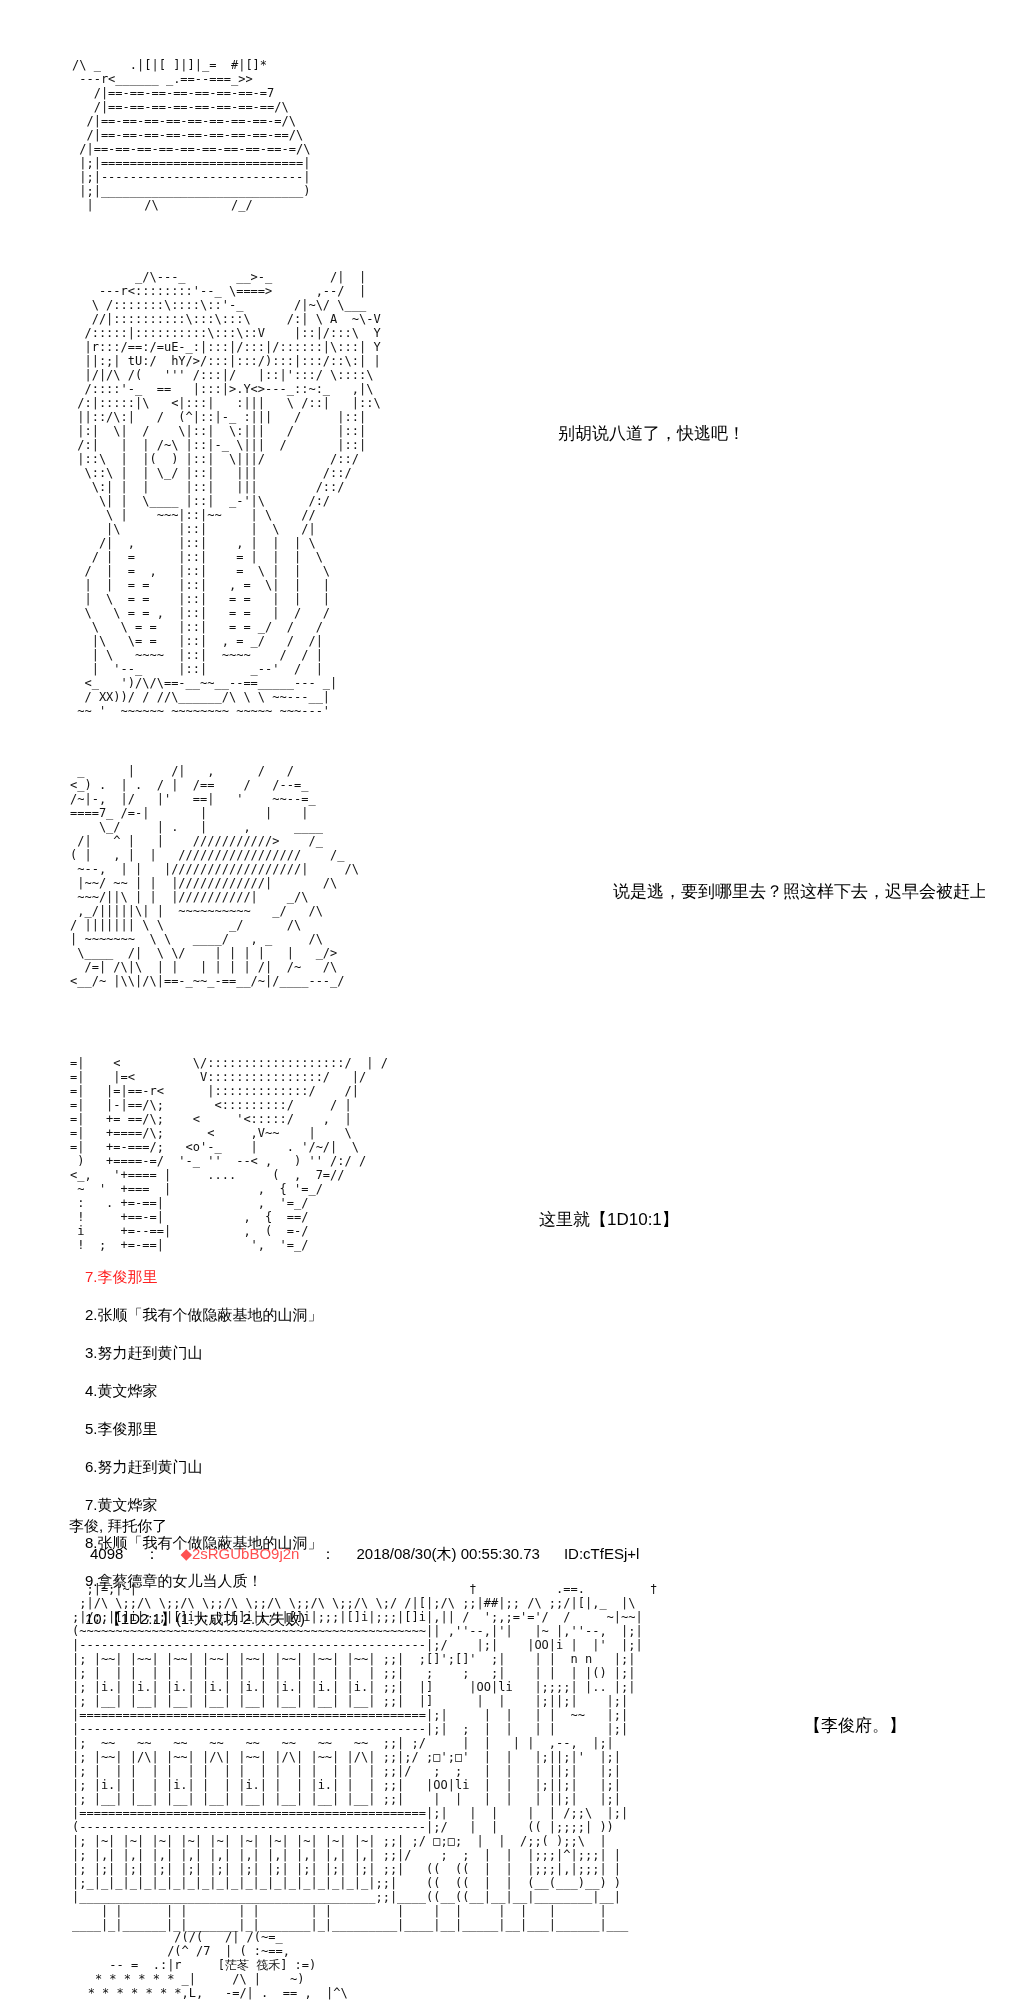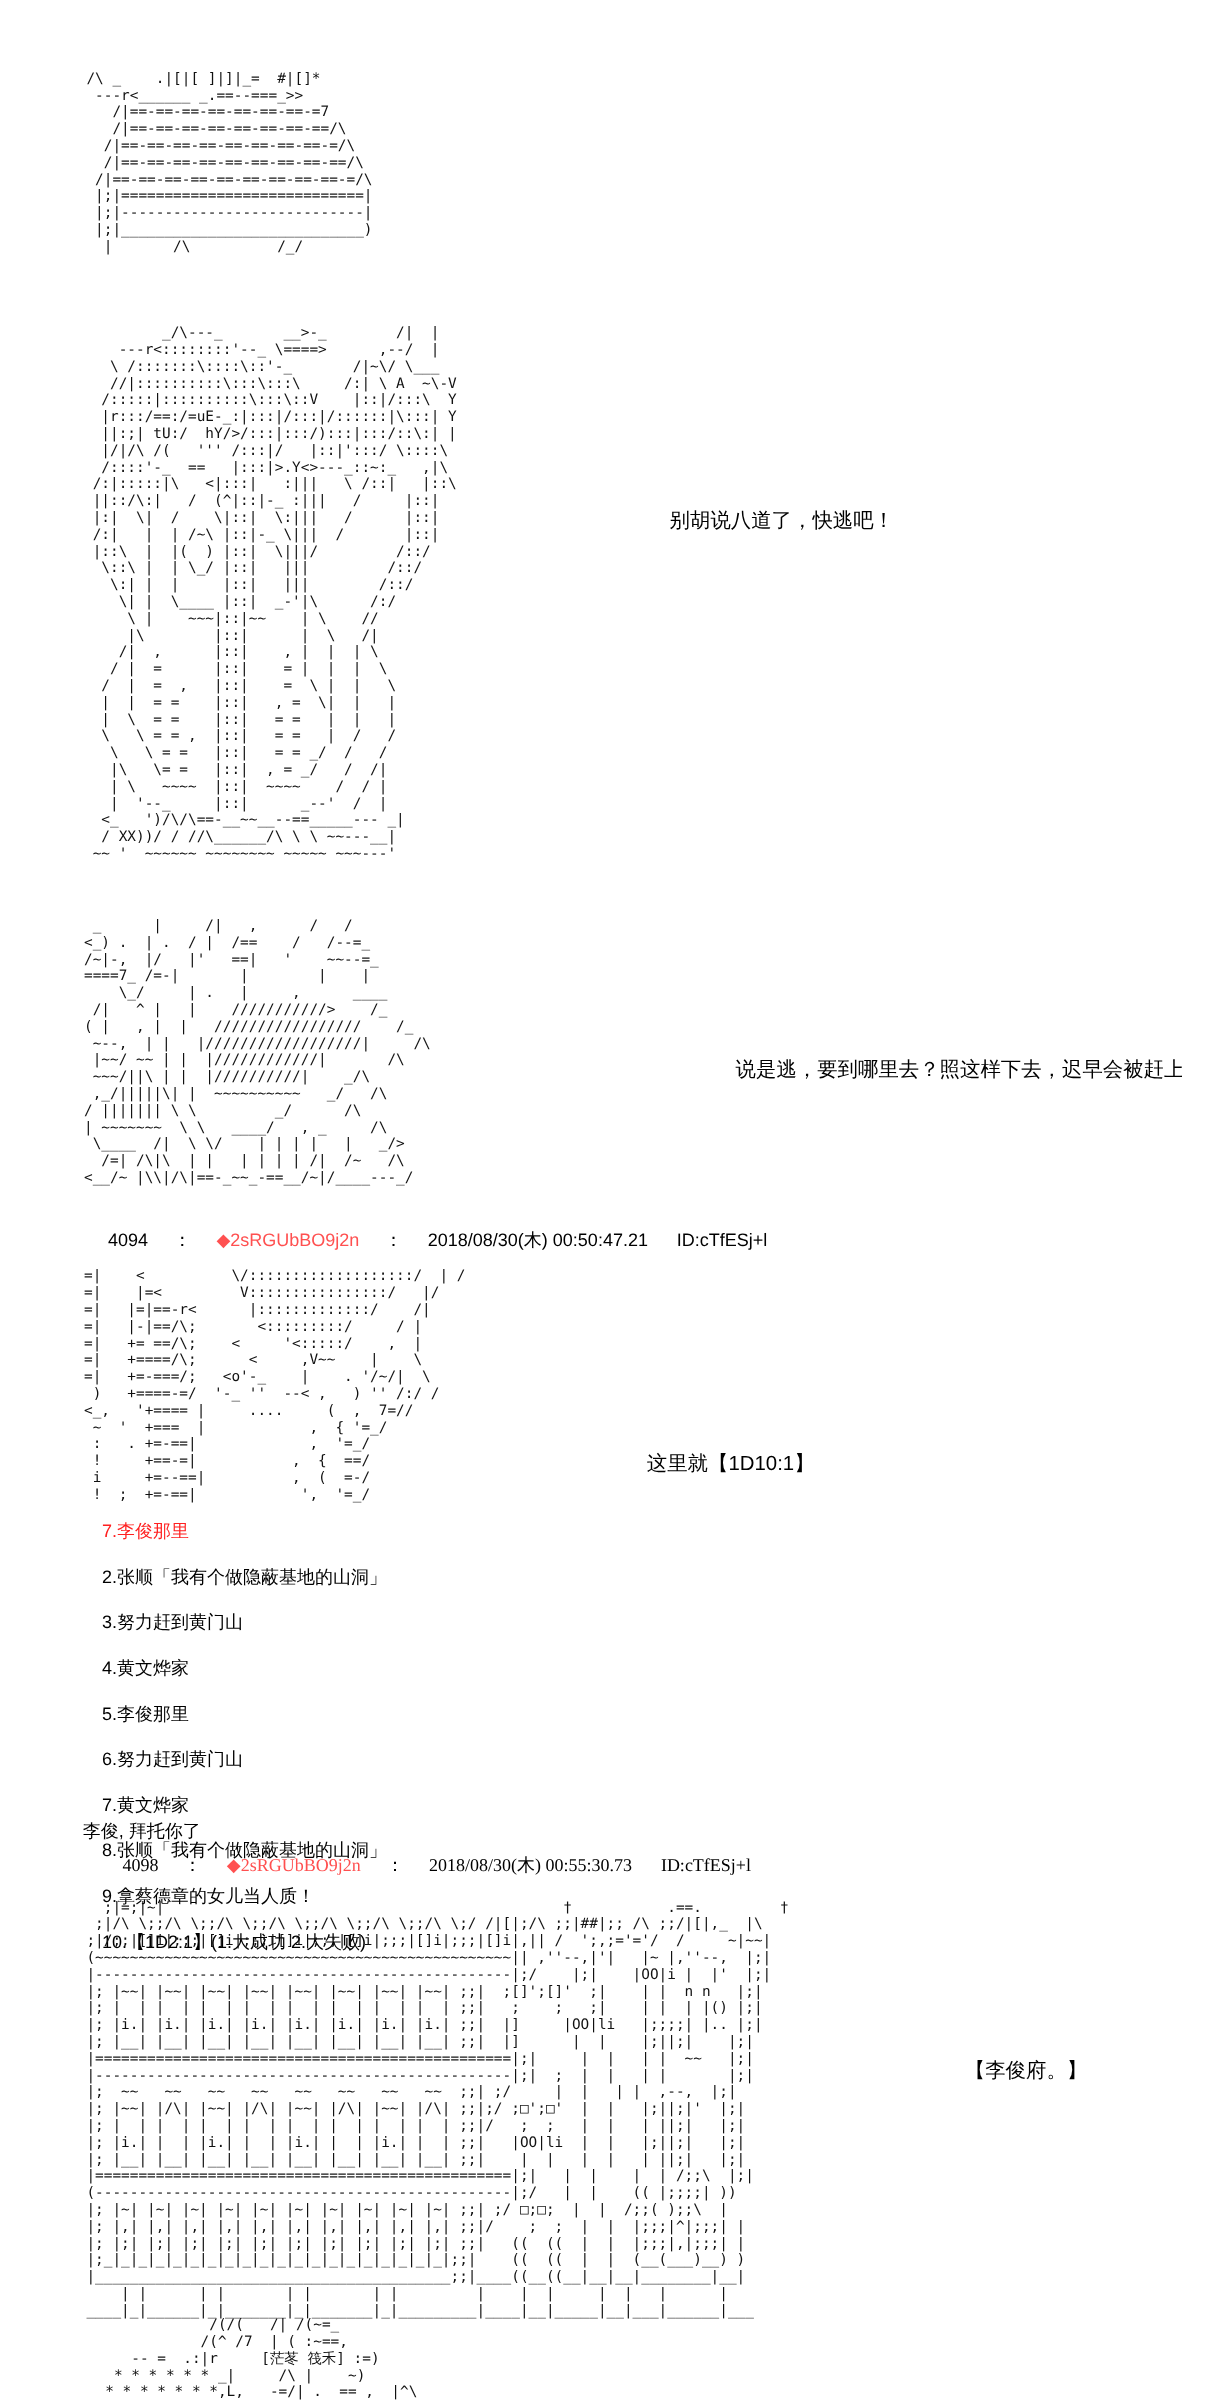--- a/index.html
+++ b/index.html
@@ -83,23 +83,20 @@
  ~~~/||\ | |  |//////////|    _/\
  ,_/|||||\| |  ~~~~~~~~~~   _/   /\
 / ||||||| \ \         _/      /\
 | ~~~~~~~  \ \   ____/   , _     /\
  \____  /|  \ \/    | | | |   |   _/&gt;
   /=| /\|\  | |   | | | | /|  /~   /\
 &lt;__/~ |\\|/\|==-_~~_-==__/~|/____---_/</pre>
 
   <div class="dialogue" style="left:549px; top:816px;">说是逃，要到哪里去？照这样下去，迟早会被赶上的。</div>
 
-  <div class="post-header" style="left:10px; top:960px;">
-    <span>4094</span><span class="sep">：</span><span class="trip">◆2sRGUbBO9j2n</span><span class="sep">：</span><span>2018/08/30(木) 00:50:47.21</span><span class="uid">ID:cTfESj+l</span>
-  </div>
 
   <pre class="aa" style="left:6px; top:992px;">=|    &lt;          \/:::::::::::::::::::/  | /
 =|    |=&lt;         V::::::::::::::::/   |/
 =|   |=|==-r&lt;      |:::::::::::::/    /|
 =|   |-|==/\;       &lt;:::::::::/     / |
 =|   += ==/\;    &lt;     '&lt;:::::/    ,  |
 =|   +====/\;      &lt;     ,V~~    |    \
 =|   +=-===/;   &lt;o'-_    |    . '/~/|  \
  )   +====-=/  '-_ ''  --&lt; ,   ) '' /:/ /
 &lt;_,   '+==== |     ....     (  ,  7=//
@@ -119,21 +116,21 @@
     <div>5.李俊那里</div>
     <div>6.努力赶到黄门山</div>
     <div>7.黄文烨家</div>
     <div>8.张顺「我有个做隐蔽基地的山洞」</div>
     <div>9.拿蔡德章的女儿当人质！</div>
     <div>10.【1D2:1】(1.大成功 2.大失败)</div>
   </div>
 
   <div class="post-body" style="left:5px; top:1453px;text-align:right;">李俊, 拜托你了</div>
 
-  <div class="post-header" style="left:22px; top:1481px;font-family:Liberation Serif, serif;">
+  <div class="post-header" style="left:10px; top:1481px;">
     <span>4098</span><span class="sep">：</span><span class="trip">◆2sRGUbBO9j2n</span><span class="sep">：</span><span>2018/08/30(木) 00:55:30.73</span><span class="uid">ID:cTfESj+l</span>
   </div>
 
   <pre class="aa" style="left:8px; top:1518px;">  ;|=;|~|                                              †           .==.         †
  ;|/\ \;;/\ \;;/\ \;;/\ \;;/\ \;;/\ \;;/\ \;/ /|[|;/\ ;;|##|;; /\ ;;/|[|,_  |\
 ;|/;;|[]i|;;;|[]i|;;;|[]i|;;;|[]i|;;;|[]i|;;;|[]i|,|| /  ';,;='='/  /     ~|~~|
 (~~~~~~~~~~~~~~~~~~~~~~~~~~~~~~~~~~~~~~~~~~~~~~~~|| ,''--,|'|   |~ |,''--,  |;|
 |------------------------------------------------|;/    |;|    |OO|i |  |'  |;|
 |; |~~| |~~| |~~| |~~| |~~| |~~| |~~| |~~| ;;|  ;[]';[]'  ;|    | |  n n   |;|
 |; |  | |  | |  | |  | |  | |  | |  | |  | ;;|   ;    ;   ;|    | |  | |() |;|

